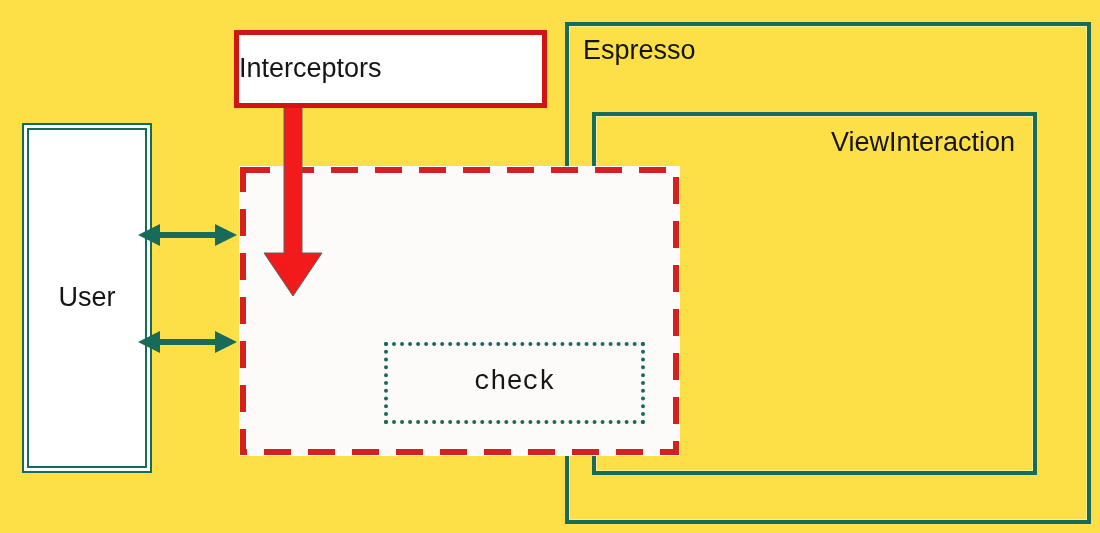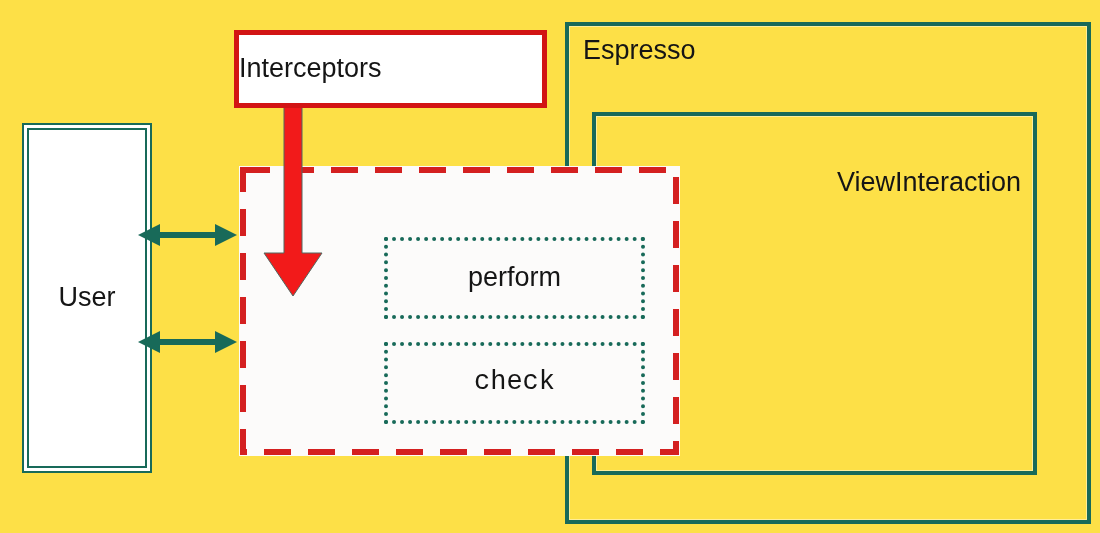--- a/index.html
+++ b/index.html
@@ -26,21 +26,21 @@
   
   .teal-box {
     position: absolute;
     border: 4px solid var(--teal, #186a59);
     box-shadow: inset 0 0 0 1px rgba(255,255,255,0.45);
     background: transparent;
   }
   .espresso { left: 565px; top: 22px; width: 518px; height: 494px; z-index: 10; }
   .view-interaction { left: 592px; top: 112px; width: 437px; height: 355px; z-index: 12; }
   .espresso-label { position: absolute; left: 14px; top: 10px; }
-  .vi-label { position: absolute; right: 12px; top: 12px; margin-top: 40px; }
+  .vi-label { position: absolute; right: 18px; top: 12px; }
 
   
   .user-box {
     position: absolute;
     left: 22px; top: 123px; width: 116px; height: 336px;
     border: 7px double var(--teal, #186a59);
     display: flex; align-items: center; justify-content: center;
     z-index: 10;
     background: #ffffff;
   }
@@ -111,23 +111,20 @@
   <div class="user-box">
     <div class="label">User</div>
   </div>
 
   <div class="wrapper-box">
     <svg width="441" height="290">
       <rect x="4" y="4" width="433" height="282" fill="none" stroke="var(--dash-red, #d42020)" stroke-width="6" stroke-dasharray="27 17"></rect>
     </svg>
   </div>
 
-  <div class="dotted-box perform-box">
-    <div class="label">perform</div>
-  </div>
 
   <div class="dotted-box check-box">
     <div class="label">check</div>
   </div>
 
   <svg class="arrows-overlay" width="1100" height="533">
 
     <polygon class="red-arrow" points="284,100 302,100 302,253 322,253 293,296 264,253 284,253"></polygon>
 
     <g>

